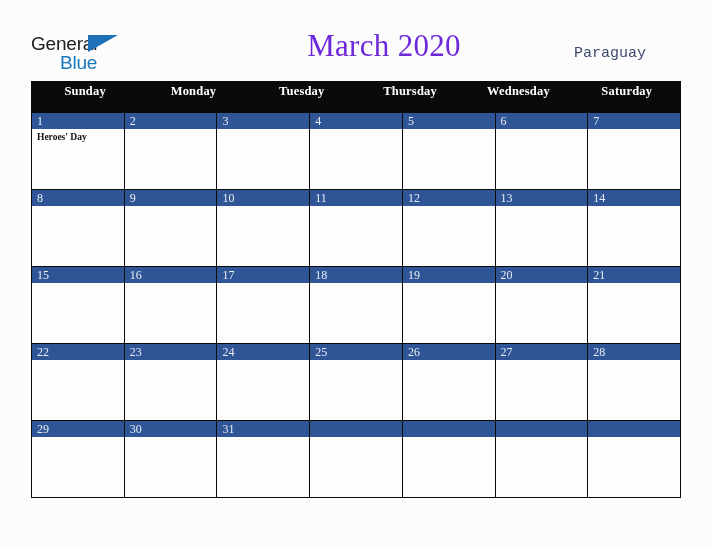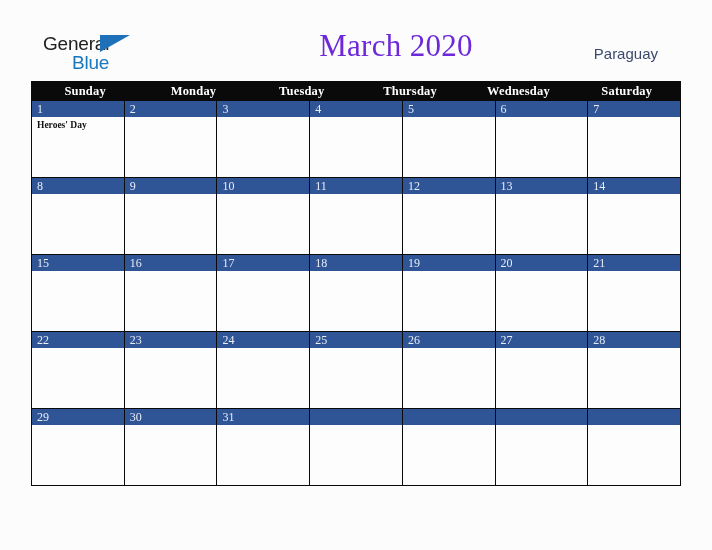--- a/index.html
+++ b/index.html
@@ -11,21 +11,21 @@
     height: 550px;
     background: #fcfcfd;
     font-family: "Liberation Serif", "DejaVu Serif", serif;
     overflow: hidden;
     position: relative;
   }
 
   
   .header {
     position: absolute;
-    left: 12px;
+    left: 0;
     top: 0;
     width: 672px;
     height: 81px;
   }
 
   .logo {
     position: absolute;
     left: 31px;
     top: 33px;
     width: 110px;
@@ -73,35 +73,35 @@
     letter-spacing: 0.3px;
     margin-left: 28px;
   }
 
   .country {
     position: absolute;
     right: 26px;
     top: 45px;
     font-size: 15px;
     color: #3c4a6b;
-    font-family: Liberation Sans, sans-serif;
+    font-family: Liberation Mono, monospace;
   }
 
   
   .calendar {
     position: absolute;
     left: 31px;
     top: 81px;
     width: 650px;
   }
 
   .weekday-row {
     display: flex;
     background: #0a0a0a;
-    height: 20px;
+    height: 32px;
   }
   .weekday {
     flex: 1 1 0;
     text-align: center;
     color: #ffffff;
     font-size: 12.5px;
     font-weight: bold;
     line-height: 20px;
     font-family: "Liberation Serif", "DejaVu Serif", serif;
     letter-spacing: 0.2px;

